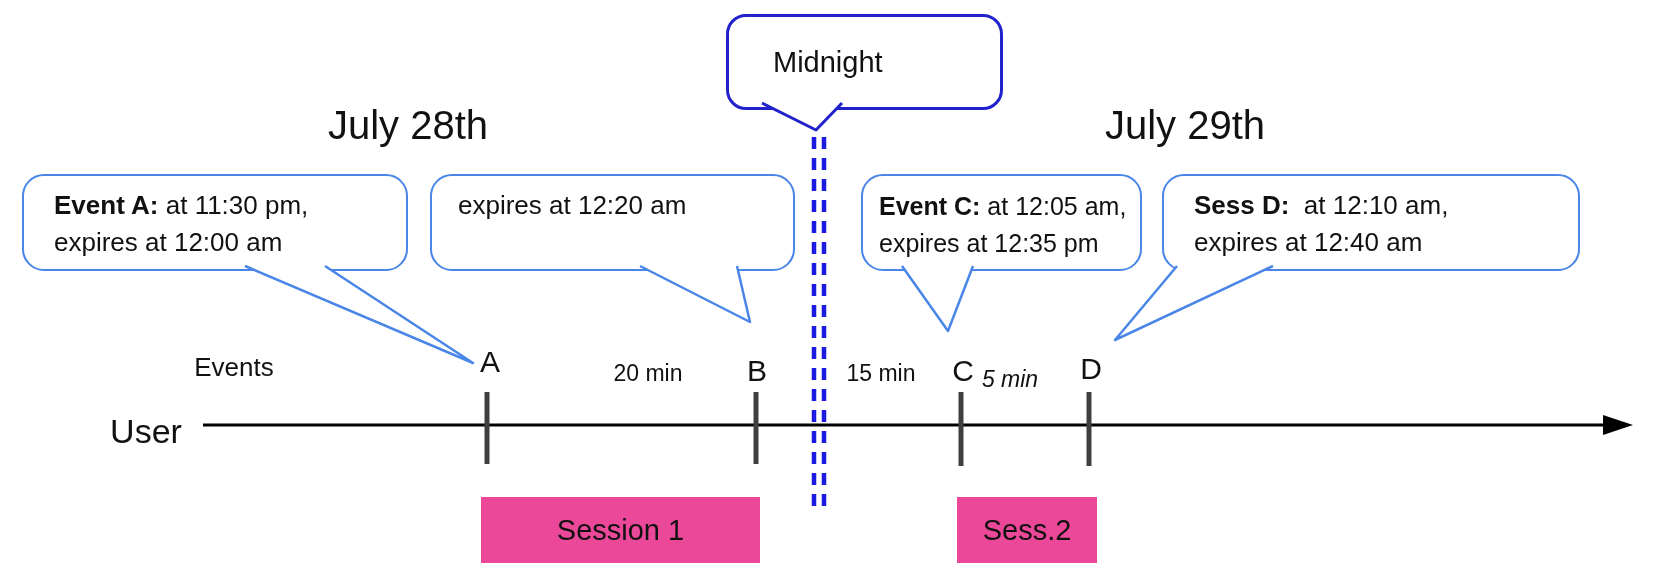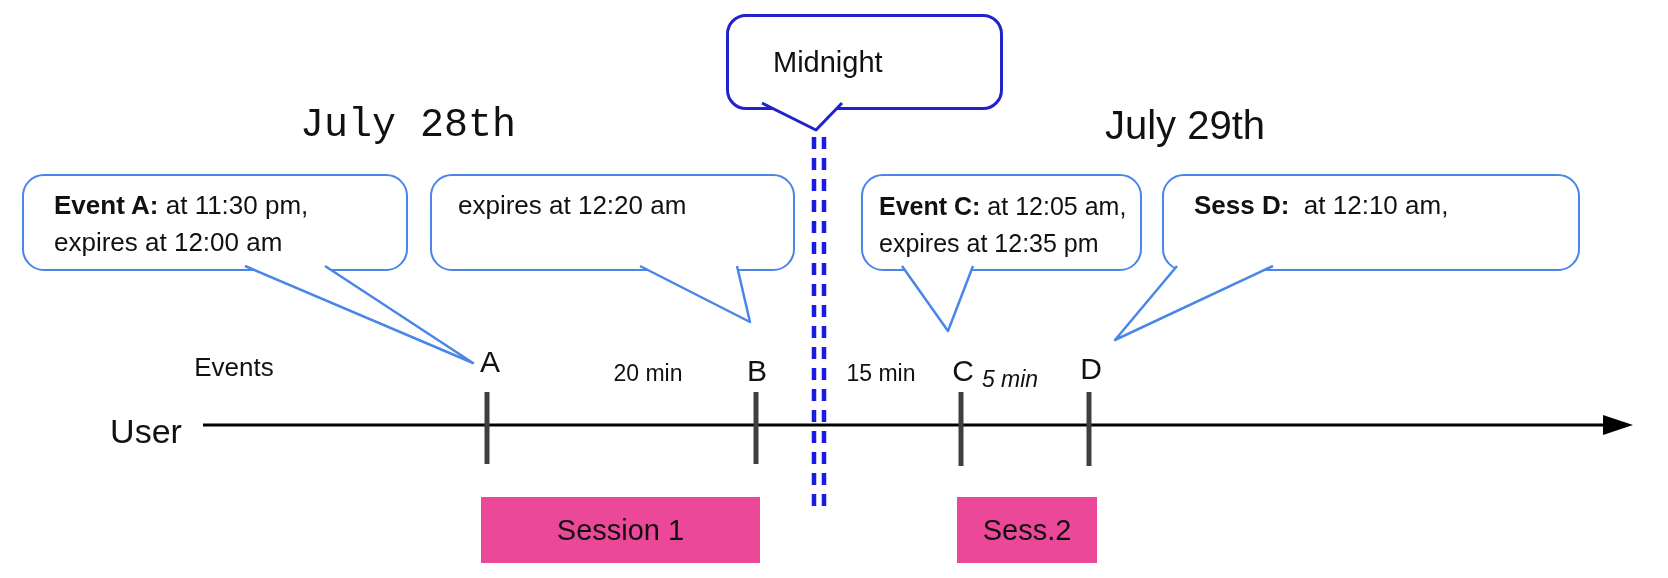--- a/index.html
+++ b/index.html
@@ -74,21 +74,21 @@
     height: 578px;
     z-index: 2;
     pointer-events: none;
   }
 </style>
 </head>
 <body>
 
 <div class="canvas">
 
-  <div class="date-title" style="left:408px; top:103px;font-family:Liberation Mono, monospace;">July 28th</div>
+  <div class="date-title" style="left:408px; top:103px;">July 28th</div>
   <div class="date-title" style="left:1185px; top:103px;">July 29th</div>
 
   <div class="bubble bubble-midnight" style="left:726px; top:14px; width:277px; height:96px; padding-left:44px;">
     <div class="line">Midnight</div>
   </div>
 
   <div class="bubble" style="left:22px; top:174px; width:386px; height:97px; padding:11px 20px 0 30px;">
     <div class="line"><b>Event A:</b><span> at 11:30 pm,</span></div>
     <div class="line">expires at 12:00 am</div>
   </div>
@@ -97,20 +97,21 @@
     <div class="line">expires at 12:20 am</div>
   </div>
 
   <div class="bubble" style="left:861px; top:174px; width:281px; height:97px; padding:12px 8px 0 16px;">
     <div class="line" style="font-size:25px;"><b>Event C:</b><span> at 12:05 am,</span></div>
     <div class="line" style="font-size:25px;">expires at 12:35 pm</div>
   </div>
 
   <div class="bubble" style="left:1162px; top:174px; width:418px; height:97px; padding:11px 16px 0 30px;">
     <div class="line"><b>Sess D: </b><span> at 12:10 am,</span></div>
+    <div class="line">expires at 12:40 am</div>
   </div>
 
   <div class="axis-label" style="left:234px; top:352px; font-size:26px;">Events</div>
   <div class="axis-label" style="left:146px; top:412px; font-size:34px;">User</div>
 
   <div class="axis-label" style="left:490px; top:345px; font-size:30px;">A</div>
   <div class="axis-label" style="left:757px; top:354px; font-size:30px;">B</div>
   <div class="axis-label" style="left:963px; top:354px; font-size:30px;">C</div>
   <div class="axis-label" style="left:1091px; top:352px; font-size:30px;">D</div>
 

